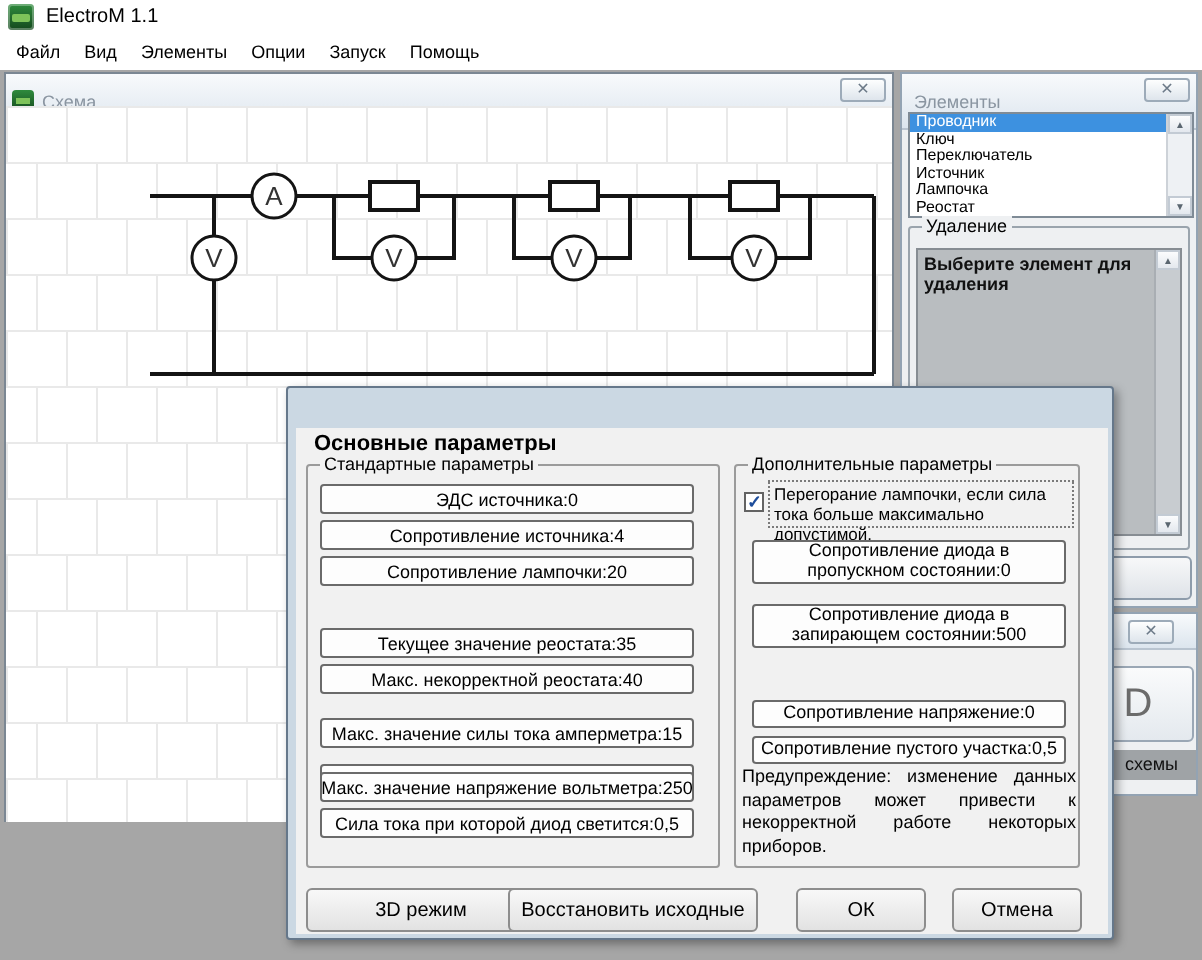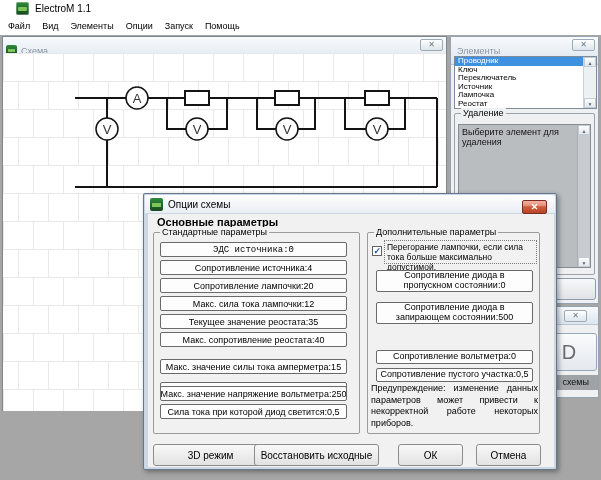--- a/index.html
+++ b/index.html
@@ -5,21 +5,21 @@
   * { box-sizing: border-box; margin: 0; padding: 0; }
   html,body { width:601px; height:480px; }
   body {
     font-family: "Liberation Sans", sans-serif;
     position: relative;
     background: #ffffff;
     overflow: hidden;
     color:#000;
   }
   
-  .titlebar { position:absolute; left:12px; top:0; width:492px; height:17px; background:#fff; display:flex; align-items:center; }
+  .titlebar { position:absolute; left:0; top:0; width:492px; height:17px; background:#fff; display:flex; align-items:center; }
   .app-icon { width:13px; height:13px; margin-left:4px; border-radius:2px;
     background:linear-gradient(180deg,#2f8b3d,#14491d); position:relative; flex:0 0 auto;
     box-shadow: inset 0 0 0 1px rgba(255,255,255,.3); }
   .app-icon::after { content:""; position:absolute; left:2px; right:2px; top:5px; height:4px; background:#7ec35a; border-radius:1px; }
   .app-title { font-size:10px; margin-left:6px; white-space:nowrap; }
   .menubar { position:absolute; left:0; top:17px; width:601px; height:18px; background:#fff; display:flex; align-items:center; font-size:9px; padding-left:2px; }
   .menu-item { padding:2px 6px; cursor:default; }
   .client { position:absolute; left:0; top:35px; width:601px; height:445px; background:#a6a6a6; }
 
   
@@ -42,21 +42,21 @@
   .lb-item { height:8.5px; line-height:8.5px; font-size:8px; padding-left:3px; white-space:nowrap; width:128px; }
   .lb-item.selected { background:#3d91e0; color:#fff; }
   .vscroll { position:absolute; right:0; top:0; bottom:0; width:13px; background:#eef1f4; border-left:1px solid #cdd2d8; }
   .arr { position:absolute; left:0; width:12px; height:10px; font-size:5px; color:#5a6670; text-align:center; line-height:10px;
     background:linear-gradient(180deg,#fbfcfd,#e3e8ee); border:1px solid #c3cbd4; }
   .arr.up { top:0; } .arr.up::before { content:"\25B2"; }
   .arr.dn { bottom:0; } .arr.dn::before { content:"\25BC"; }
   .group { position:absolute; border:1px solid #9aa4ad; border-radius:2px; }
   .group-label { position:absolute; top:-6px; left:6px; font-size:9px; background:#eef0f2; padding:0 2px; white-space:nowrap; }
   .del-group { left:3px; top:76px; width:141px; height:162px; }
-  .del-box { position:absolute; left:3px; top:10px; width:133px; height:144px; background:#b9bdc0; border:1px solid #878d93; font-size:9px; }
+  .del-box { position:absolute; left:3px; top:10px; width:133px; height:144px; background:#b9bdc0; border:1px solid #878d93; font-size:9px;font-weight:bold; }
   .del-box .vscroll { background:#c8ccd0; border-left:1px solid #a9aeb3; }
   .del-text { padding:2px 3px; width:118px; line-height:1.15; color:#111; }
   .panel-btn { position:absolute; left:10px; top:241px; width:135px; height:22px;
     background:linear-gradient(180deg,#f7f8f9,#dfe3e8); border:1px solid #8e9cab; border-radius:3px; }
 
   
   .run-panel { position:absolute; left:452px; top:271px; width:147px; height:92px; background:#eef0f2; border:1px solid #93a3b3; }
   .run-panel .win-titlebar { height:18px; }
   .run-panel .win-close { top:3px; right:11px; }
   .big-btn { position:absolute; left:88px; top:26px; width:56px; height:38px; display:flex; align-items:center; justify-content:center;
@@ -206,49 +206,43 @@
 
   <div class="run-panel">
     <div class="win-titlebar">
       <span class="win-close"></span>
     </div>
     <div class="big-btn">D</div>
     <div class="run-strip">схемы</div>
   </div>
 
   <div class="dialog">
-    <div class="dlg-titlebar">
-      <span class="dlg-icon"></span>
-      <span class="dlg-title">Опции схемы</span>
-      <span class="dlg-close"></span>
-    </div>
     <div class="dlg-content">
       <div class="dlg-heading">Основные параметры</div>
 
       <div class="group std-group">
         <span class="group-label">Стандартные параметры</span>
-        <div class="pbtn" style="top:9px;font-family:Liberation Mono, monospace;">ЭДС источника:0</div>
+        <div class="pbtn" style="top:9px;">ЭДС источника:0</div>
         <div class="pbtn" style="top:27px;">Сопротивление источника:4</div>
         <div class="pbtn" style="top:45px;">Сопротивление лампочки:20</div>
-        <div class="pbtn" style="top:63px;">Макс. сила тока лампочки:12</div>
         <div class="pbtn" style="top:81px;">Текущее значение реостата:35</div>
-        <div class="pbtn" style="top:99px;">Макс. сопротивление реостата:40</div>
+        <div class="pbtn" style="top:99px;">Макс. некорректной реостата:40</div>
         <div class="pbtn" style="top:117px;margin-top:32px;">Сопротивление резистра:40</div>
         <div class="pbtn" style="top:126px;">Макс. значение силы тока амперметра:15</div>
         <div class="pbtn" style="top:153px;">Макс. значение напряжение вольтметра:250</div>
         <div class="pbtn" style="top:171px;">Сила тока при которой диод светится:0,5</div>
       </div>
 
       <div class="group add-group">
         <span class="group-label">Дополнительные параметры</span>
         <span class="checkbox checked"></span>
         <div class="chk-label">Перегорание лампочки, если сила тока больше максимально допустимой.</div>
         <div class="pbtn" style="top:37px; height:22px;">Сопротивление диода в пропускном состоянии:0</div>
         <div class="pbtn" style="top:69px; height:22px;">Сопротивление диода в запирающем состоянии:500</div>
-        <div class="pbtn" style="top:117px; height:14px;">Сопротивление вольтметра:0</div>
+        <div class="pbtn" style="top:117px; height:14px;">Сопротивление напряжение:0</div>
         <div class="pbtn" style="top:135px; height:14px;">Сопротивление пустого участка:0,5</div>
         <div class="warning">Предупреждение: изменение данных параметров может привести к некорректной работе некоторых приборов.</div>
       </div>
 
       <div class="footer-btn fb-3d">3D режим</div>
       <div class="footer-btn fb-restore">Восстановить исходные</div>
       <div class="footer-btn fb-cancel">Отмена</div>
       <div class="footer-btn fb-ok">ОК</div>
     </div>
   </div>

